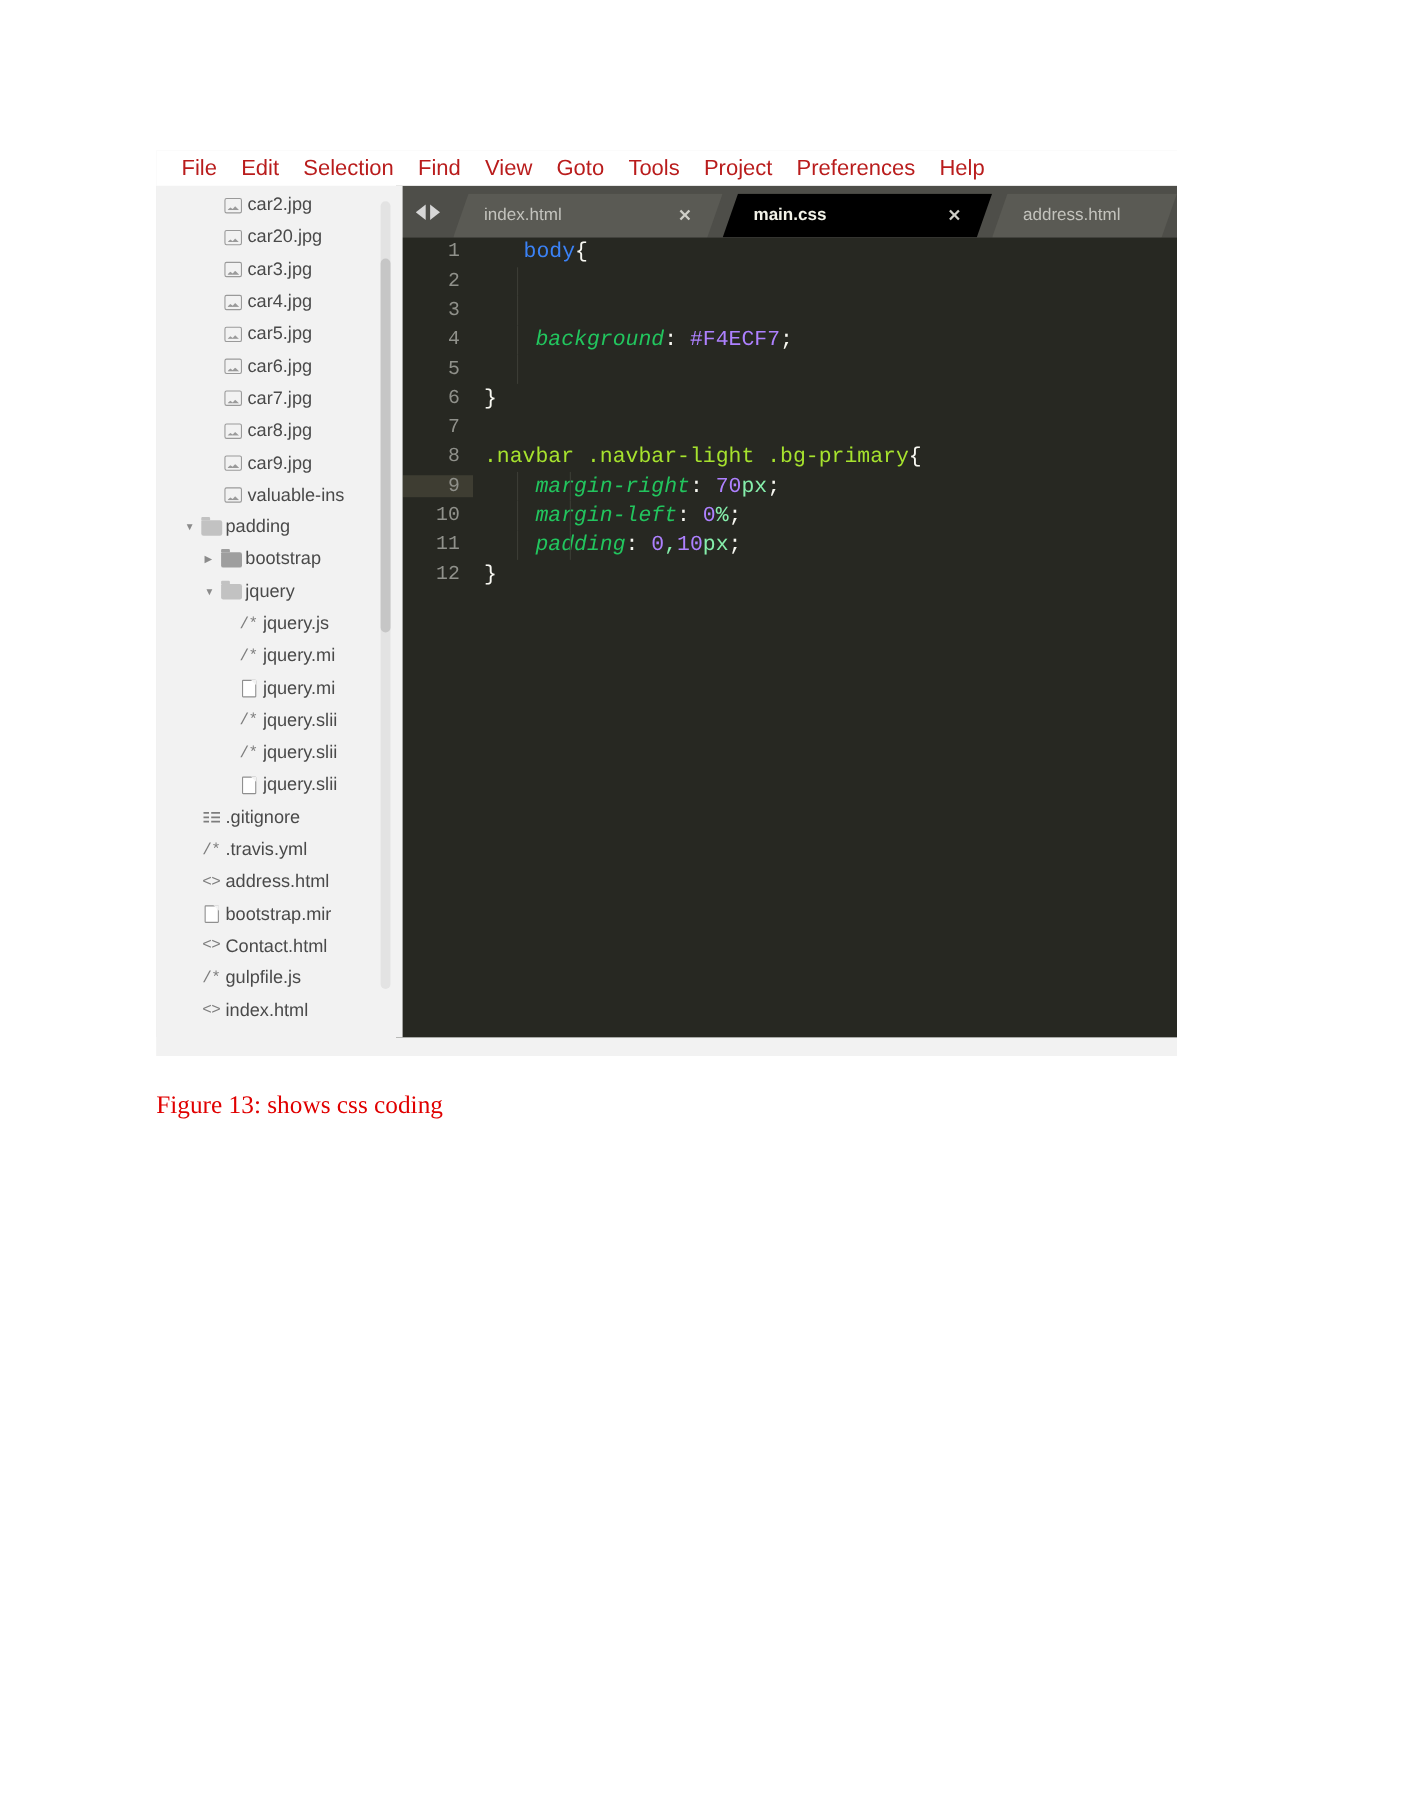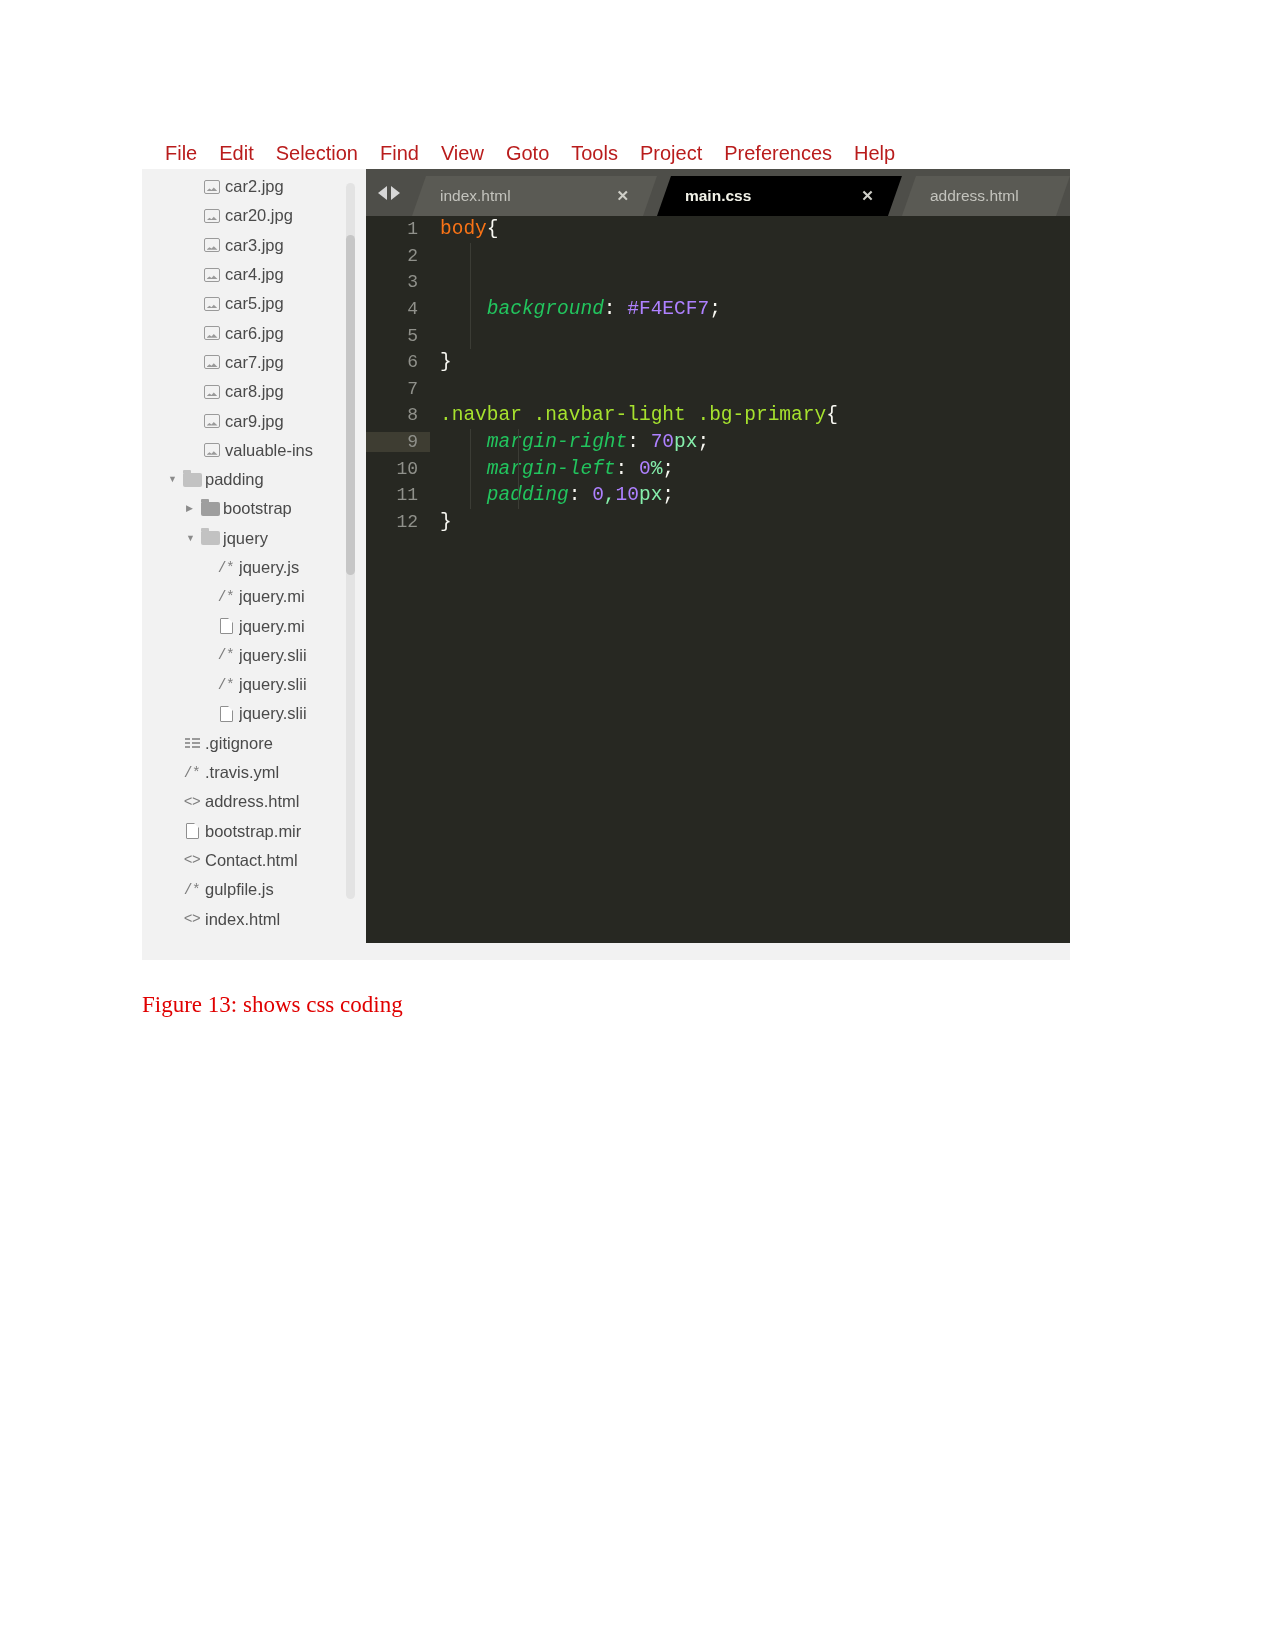--- a/index.html
+++ b/index.html
@@ -298,21 +298,21 @@
   .guide {
     position: absolute;
     left: 104px;
     top: 0; bottom: 0;
     width: 1px;
     background: #3b3c35;
   }
   .guide.g2 { left: 152px; }
 
   .tk-sel   { color: #a6e22e; }
-  .tk-tag   { color: #f97316; }
+  .tk-tag   { color: #3b82f6; margin-left: 36px; }
   .tk-prop  { color: #22c55e; font-style: italic; }
   .tk-punct { color: #f8f8f2; }
   .tk-num   { color: #ae81ff; }
   .tk-unit  { color: #86efac; }
   .tk-hex   { color: #ae81ff; }
   .tk-plain { color: #f8f8f2; }
 
   
   #caption {
     position: absolute;

